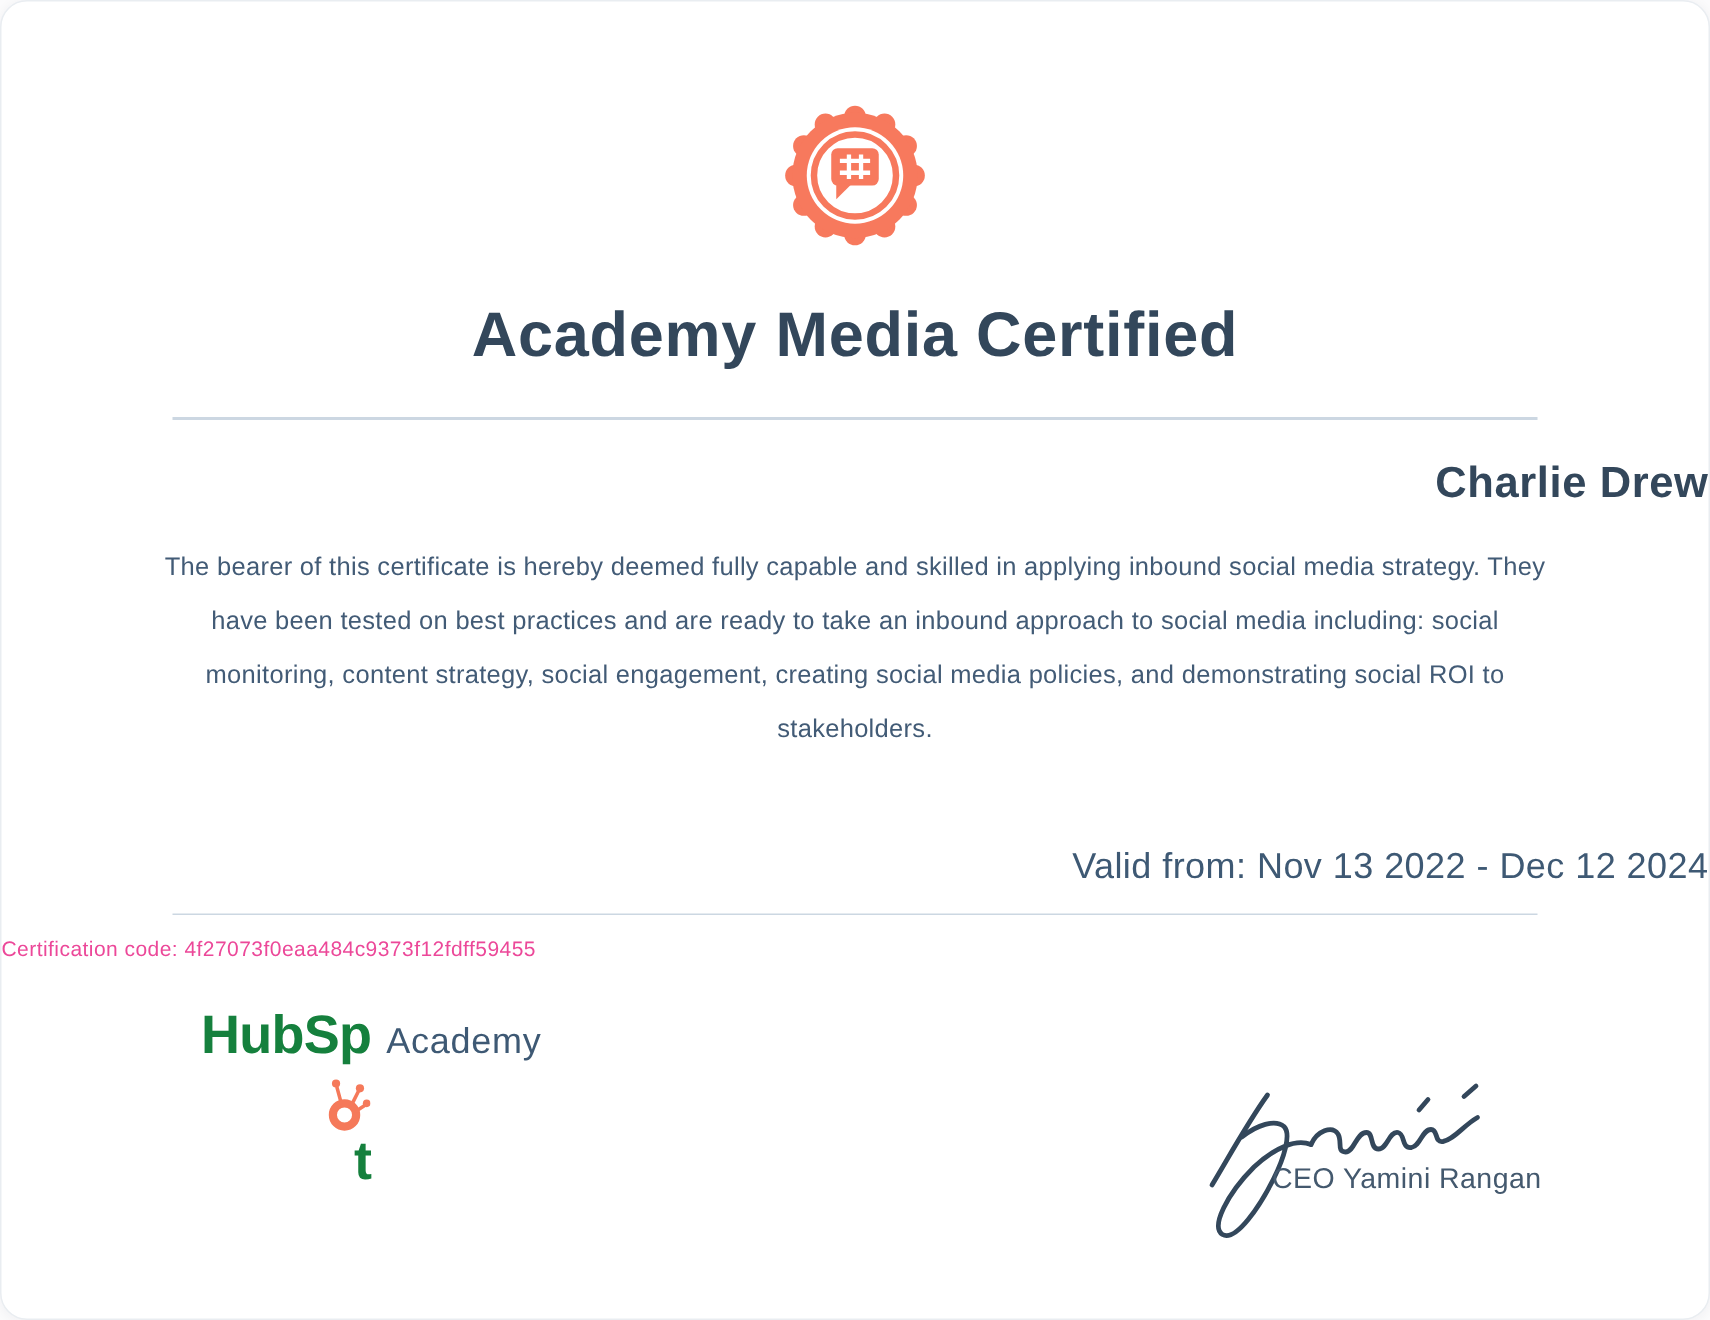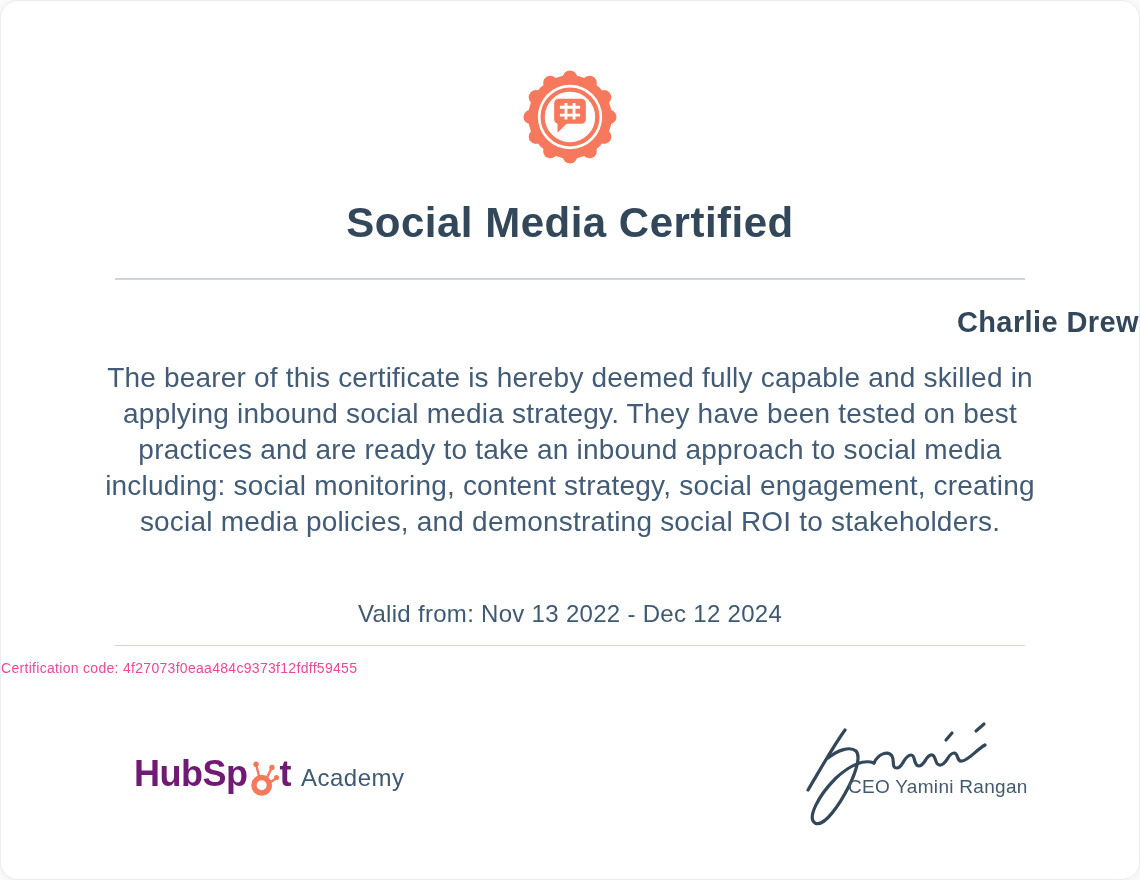--- a/index.html
+++ b/index.html
@@ -39,29 +39,29 @@
     text-align: right;
     font-size: 29px;
     font-weight: bold;
     letter-spacing: 0.4px;
     color: #33475b;
   }
   .description {
     margin: 21px auto 0;
     width: 934px;
     text-align: center;
-    font-size: 28px;
+    font-size: 17px;
     line-height: 36px;
     font-weight: 300;
     letter-spacing: 0.2px;
     color: #425b76;
   }
   .validity {
     margin-top: 60px;
-    text-align: center;
+    text-align: right;
     font-size: 24px;
     font-weight: 300;
     letter-spacing: 0.3px;
     color: #3e5974;
   }
   .divider-2 { margin-top: 17px; border-top-width: 1px; }
   .cert-code {
     margin-top: 14px;
     text-align: left;
     font-size: 14px;
@@ -79,23 +79,24 @@
   .logo {
     display: flex;
     align-items: baseline;
     margin-bottom: 84px;
     white-space: nowrap;
   }
   .logo-bold {
     font-size: 36px;
     font-weight: bold;
     letter-spacing: -0.5px;
-    color: #701a75;
+    color: #15803d;
     display: inline-flex;
     align-items: flex-end;
+    flex-direction: column;
   }
   .logo-sprocket { width: 31px; height: 42px; margin: 0 0.5px; align-self: flex-end; position: relative; top: 4px; }
   .logo-light {
     font-size: 24px;
     font-weight: 400;
     color: #3e5974;
     margin-left: 10px;
     letter-spacing: 0.5px;
   }
   .signature {
@@ -143,21 +144,21 @@
       <polygon points="37,55 37,66.5 47.5,56" fill="#f7795d"></polygon>
       <g stroke="#ffffff" stroke-width="3" stroke-linecap="butt">
         <line x1="45.8" y1="35.5" x2="45.8" y2="52.5"></line>
         <line x1="54.2" y1="35.5" x2="54.2" y2="52.5"></line>
         <line x1="39.5" y1="39.9" x2="60.5" y2="39.9"></line>
         <line x1="39.5" y1="48.1" x2="60.5" y2="48.1"></line>
       </g>
     </svg>
   </div>
 
-  <h1 class="cert-title">Social Media Certified</h1>
+  <h1 class="cert-title">Academy Media Certified</h1>
 
   <div class="divider"></div>
 
   <h2 class="recipient">Charlie Drew</h2>
 
   <p class="description">The bearer of this certificate is hereby deemed fully capable and skilled in applying inbound social media strategy. They have been tested on best practices and are ready to take an inbound approach to social media including: social monitoring, content strategy, social engagement, creating social media policies, and demonstrating social ROI to stakeholders.</p>
 
   <p class="validity">Valid from: Nov 13 2022 - Dec 12 2024</p>
 
   <div class="divider divider-2"></div>

